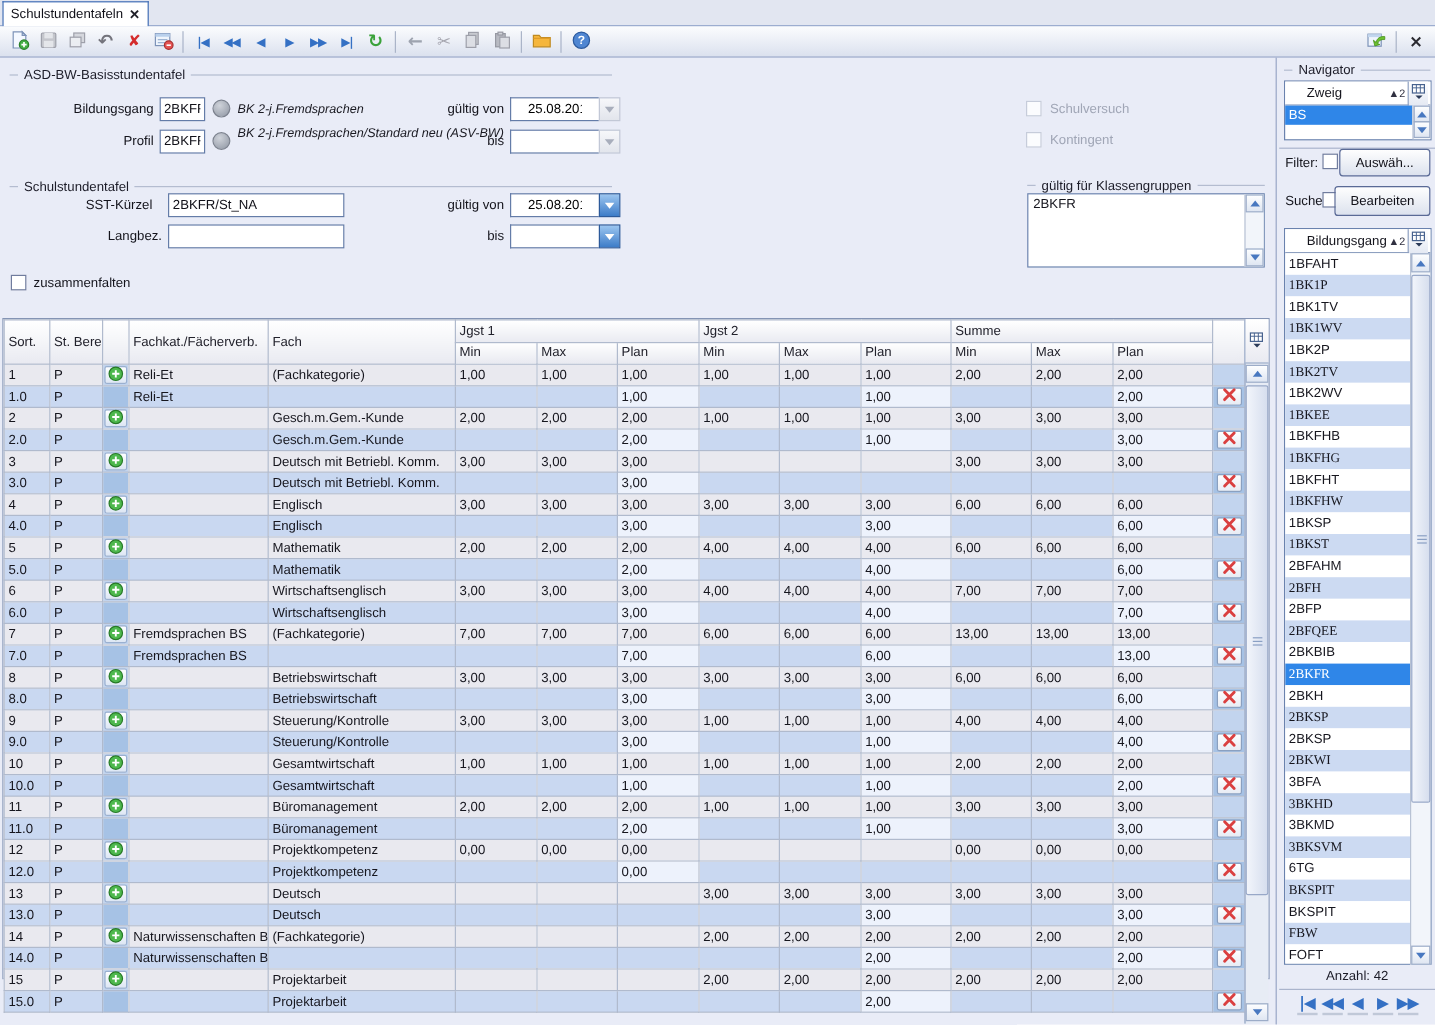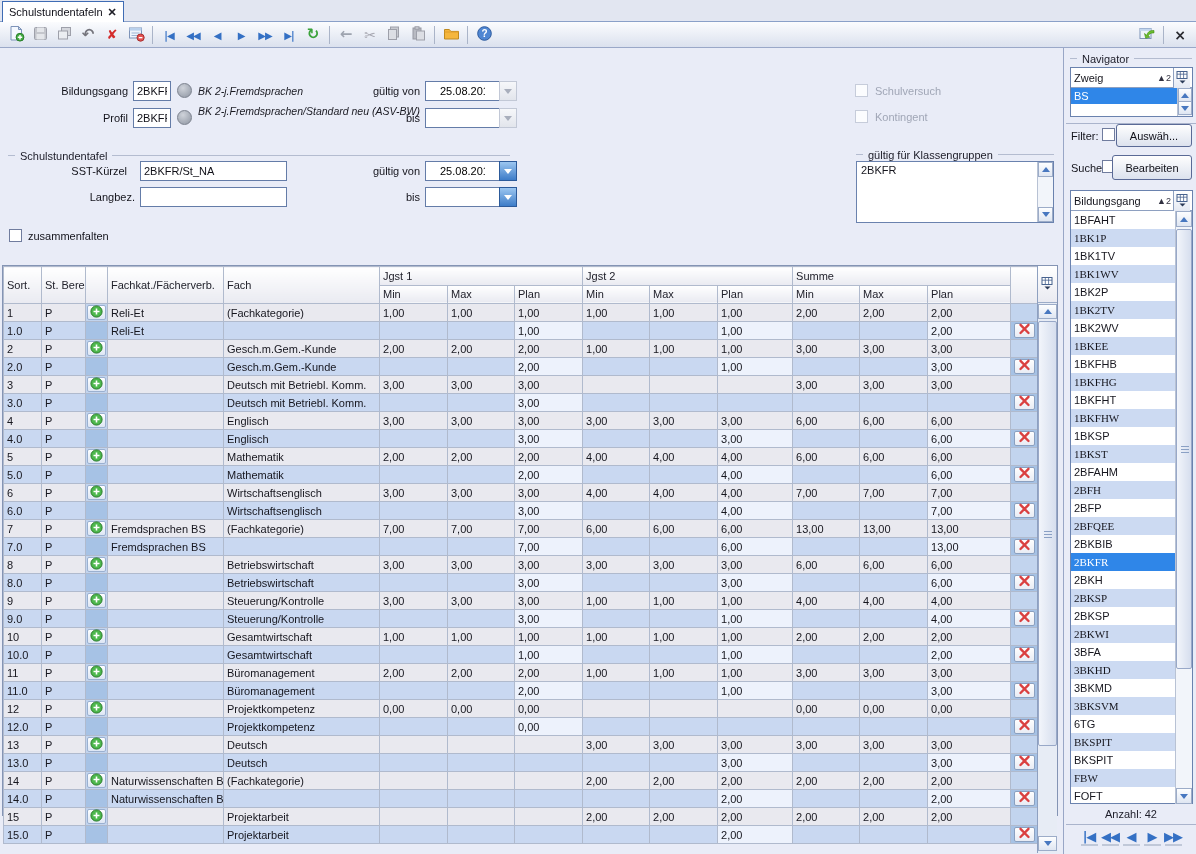--- a/index.html
+++ b/index.html
@@ -92,21 +92,21 @@
   .sb-thumb { position:absolute; left:0; width:19px; background:linear-gradient(90deg,#f2f5fb,#d6deee);
               border:1px solid #98a8c8; border-radius:2px; }
   .grip { position:absolute; left:5px; top:50%; width:8px; height:1px; background:#8aa0c4;
           box-shadow:0 3px 0 #8aa0c4, 0 -3px 0 #8aa0c4; }
 
   
   .vline { position:absolute; left:1063px; top:48px; width:1px; height:806px; background:#98a6c6; }
   .navpanel { position:absolute; left:1066px; top:48px; width:130px; height:806px; }
   .navbox { position:absolute; border:1px solid #6a82ae; background:#fff; }
   .navhead { position:absolute; left:0; top:0; right:0; height:20px; background:#fff;
-             border-bottom:1px solid #8ea0c0; display:flex; align-items:center; padding:0 2px 0 3px;justify-content:flex-end; }
+             border-bottom:1px solid #8ea0c0; display:flex; align-items:center; padding:0 2px 0 18px;justify-content:flex-end; }
   .navhead .hname { flex:1; color:#14141c; }
   .sortbadge { font-size:9px; color:#303040; margin-right:2px; }
   .gridbtn { width:17px; height:20px; border-left:1px solid #8ea0c0; background:linear-gradient(#ffffff,#e4e9f3);
              display:flex; align-items:center; justify-content:center; }
   .nav-item { height:18px; line-height:18px; padding:0 3px; background:#fff; overflow:hidden; }
   .nav-item.alt { background:#ccdaf2;font-family:Liberation Serif, serif; }
   .nav-item.sel { background:#2f86e8; color:#fff; }
   .hdiv { position:absolute; left:0; width:130px; height:1px; background:#aab4cc; }
   .pbutton { position:absolute; border:1px solid #5a6a96; border-radius:3px; color:#101018;
              background:linear-gradient(#fefefe,#dce2ee); display:flex; align-items:center; justify-content:center;
@@ -231,20 +231,23 @@
               <path d="M16 5.5c-4.2-.4-6.6 1.6-7.2 4.8l-2.3-1.8 1.2 4.8 4.2-1.2-1.9-.8c.9-2.4 2.6-3.6 6-3.4z" fill="#6cc030" stroke="#3f8a10" stroke-width=".6"></path>
             </svg></span>
         </div>
         <div class="tbsep"></div>
         <div class="tbtn">
           <span><span class="g" style="color:#2a2a30;font-size:14px;font-weight:bold">×</span></span>
         </div>
       </div>
   </div>
 
+  <div class="legend" style="left:8px;top:56px;width:502px">
+      <span>ASD-BW-Basisstundentafel</span>
+    </div>
   <span class="flabel" style="left:8px;top:85px;width:120px">Bildungsgang</span>
   <input class="tinput" style="left: 133px; top: 81px; width: 38px;" value="2BKFR">
   <span class="infoicon" style="left:177px;top:83px"></span>
   <span class="desc" style="left:198px;top:85px;width:190px">BK 2-j.Fremdsprachen</span>
   <span class="flabel" style="left:330px;top:85px;width:90px">gültig von</span>
   <div class="combo" style="left:425px;top:81px">
     <input value="25.08.2015" style="">
     <div class="cbtn dis">
         <span class="tri-down"></span>
       </div>

